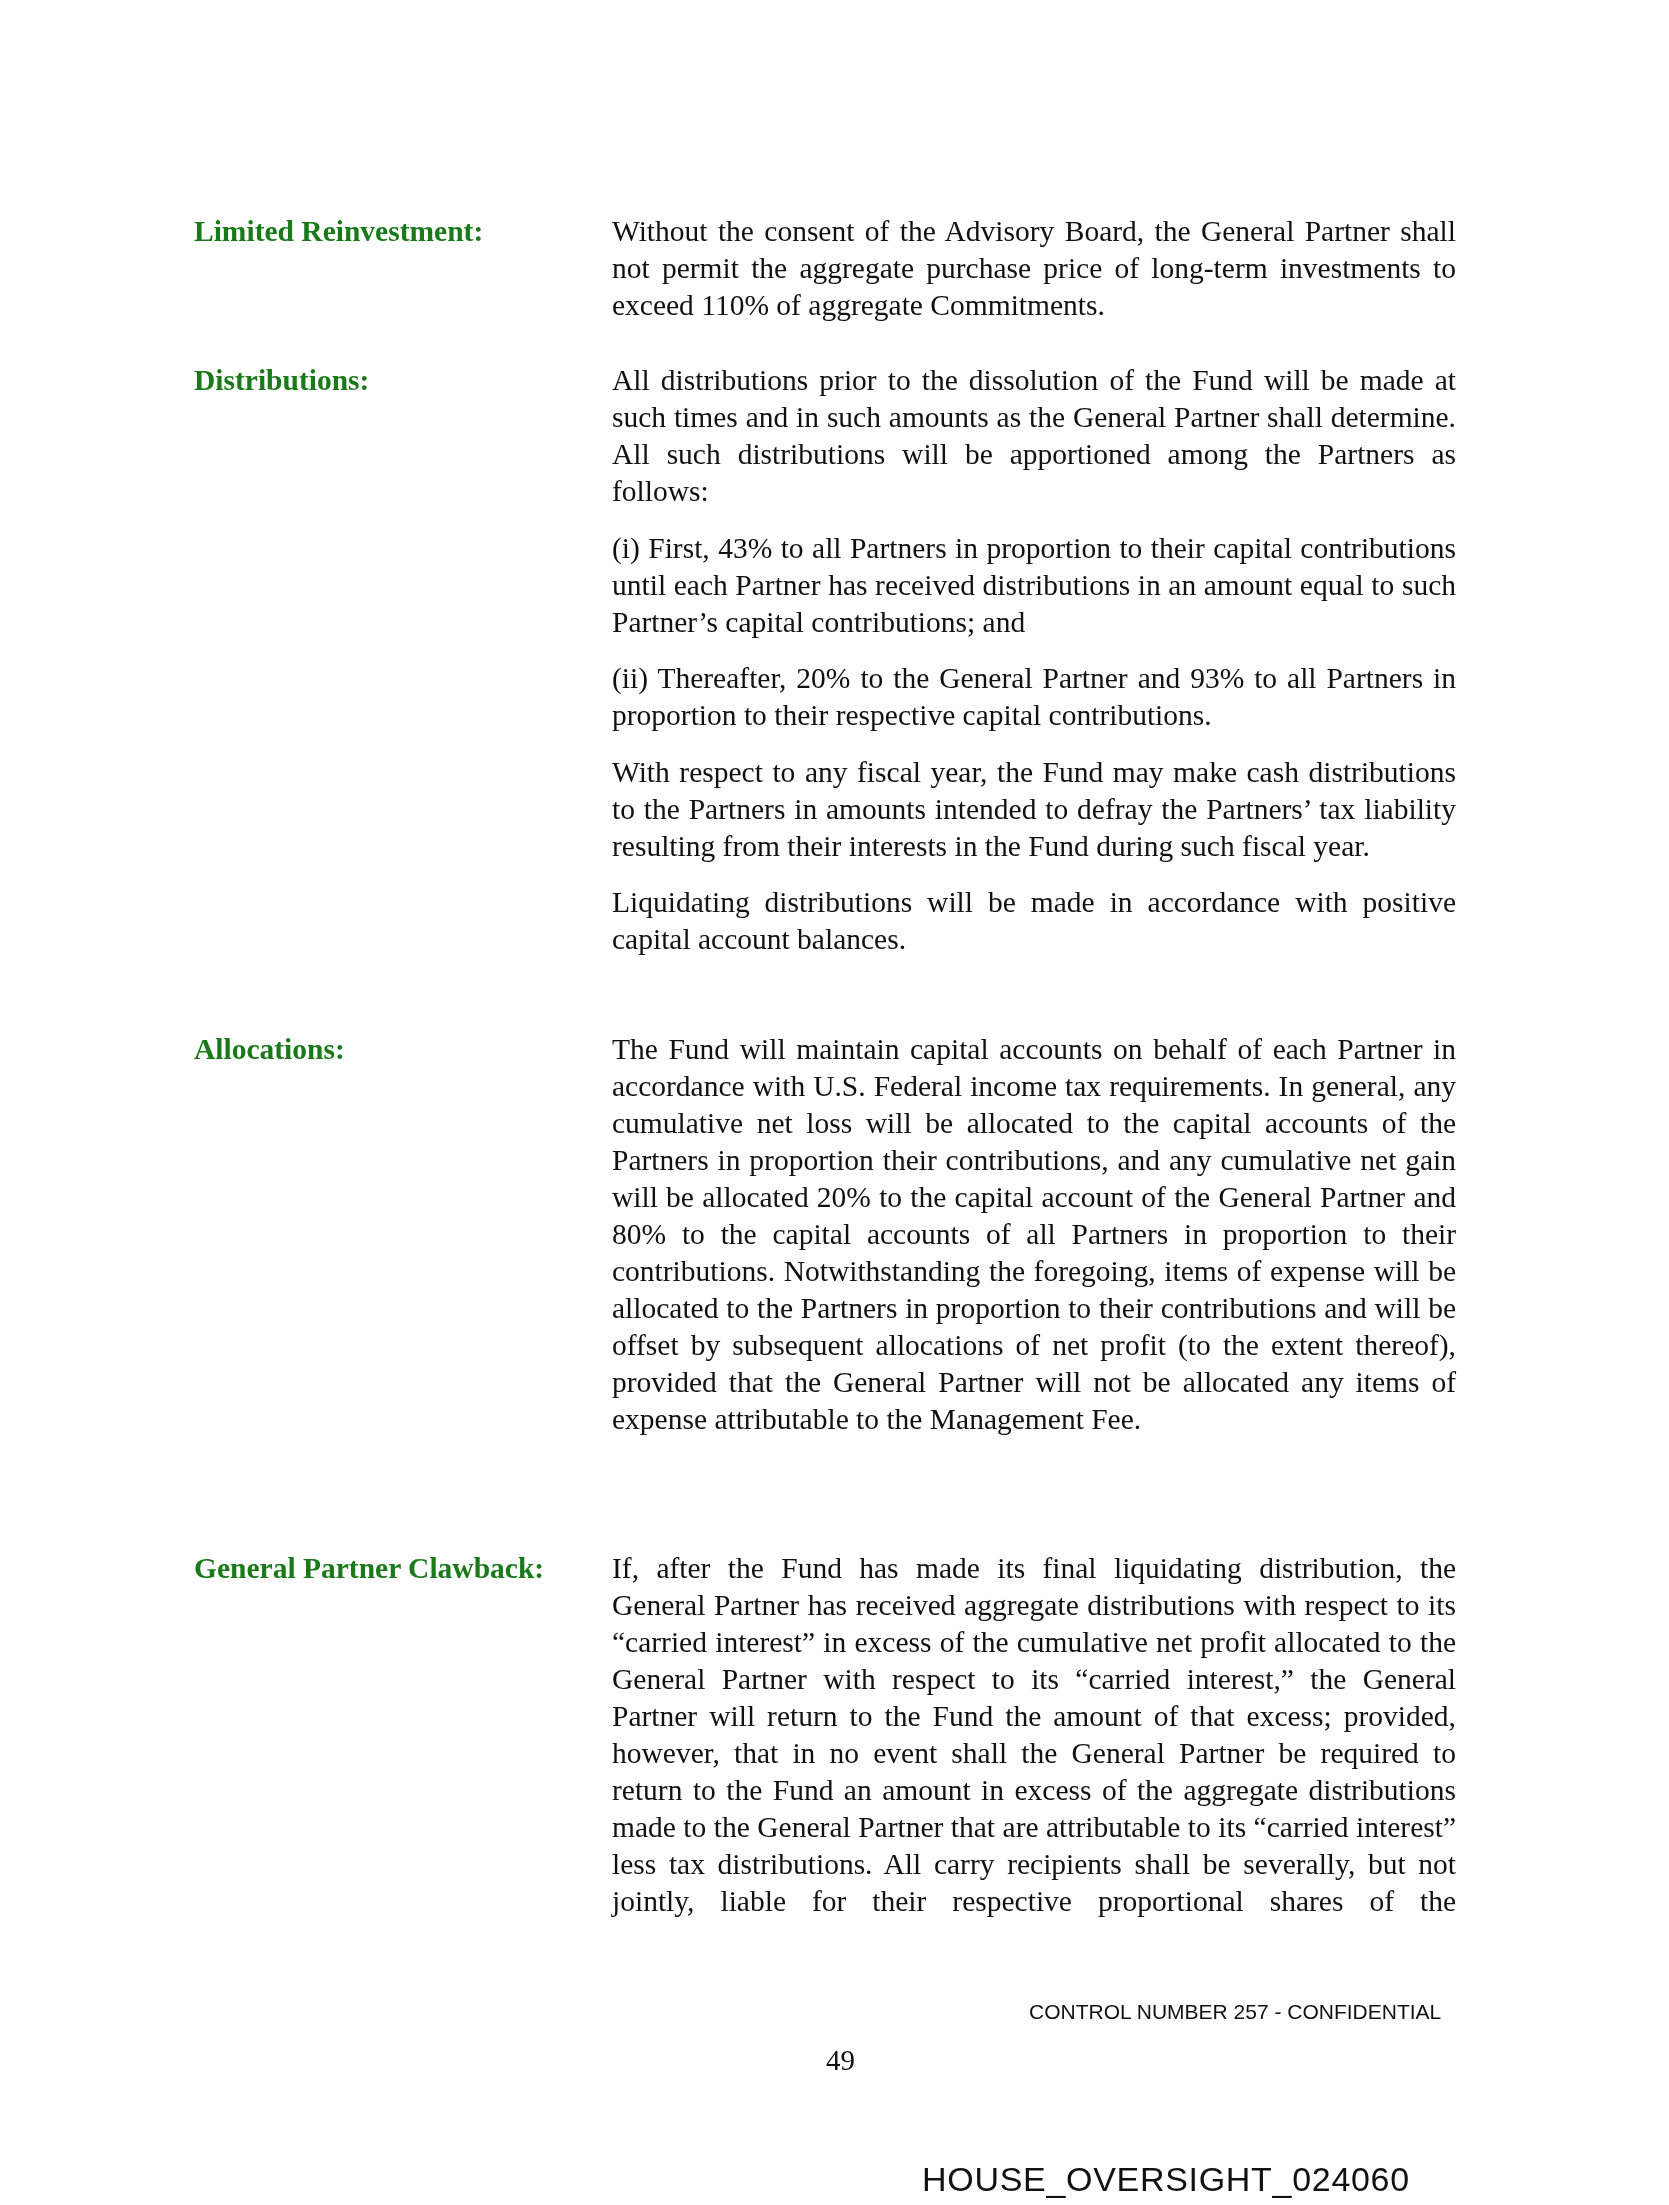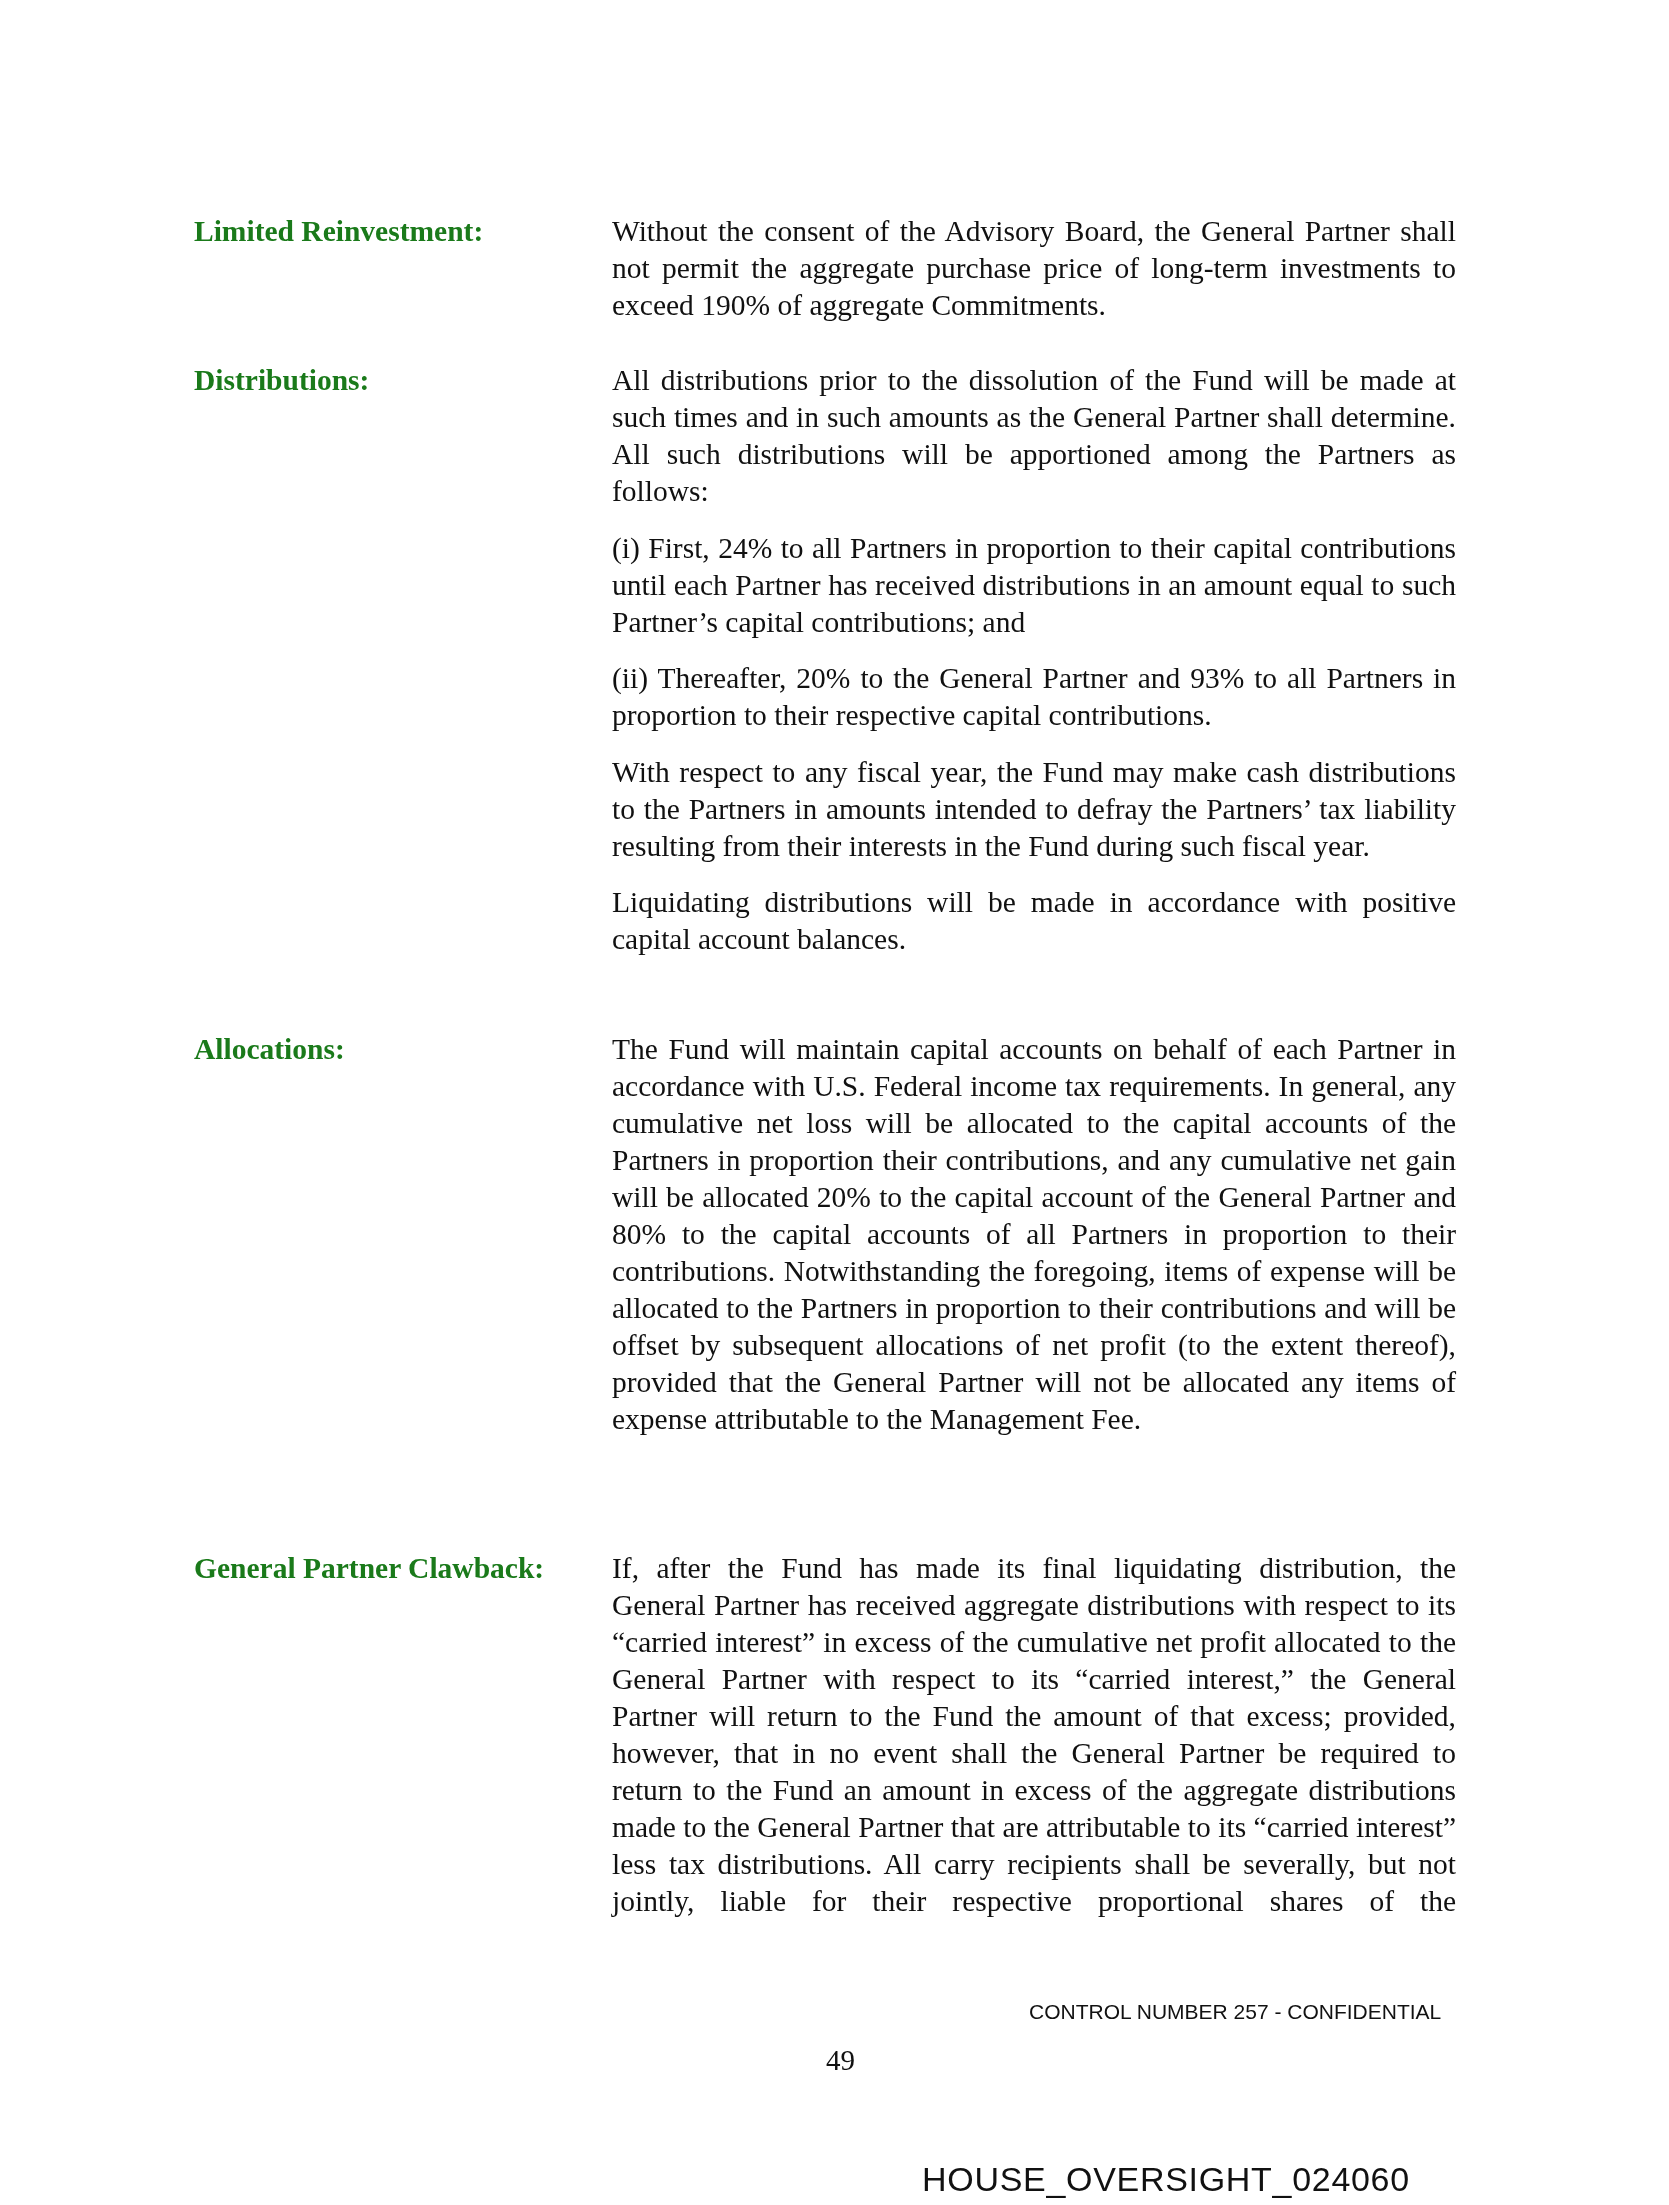--- a/index.html
+++ b/index.html
@@ -81,29 +81,29 @@
     }
   </style>
 </head>
 <body>
 
 <div class="page">
 
   <div class="section" style="top:213px;">
     <div class="label">Limited Reinvestment:</div>
     <div class="body">
-      <p>Without the consent of the Advisory Board, the General Partner shall not permit the aggregate purchase price of long-term investments to exceed 190% of aggregate Commitments.</p>
+      <p>Without the consent of the Advisory Board, the General Partner shall not permit the aggregate purchase price of long-term investments to exceed 110% of aggregate Commitments.</p>
     </div>
   </div>
 
   <div class="section" style="top:362px;">
     <div class="label">Distributions:</div>
     <div class="body">
       <p>All distributions prior to the dissolution of the Fund will be made at such times and in such amounts as the General Partner shall determine.  All such distributions will be apportioned among the Partners as follows:</p>
-      <p>(i) First, 24% to all Partners in proportion to their capital contributions until each Partner has received distributions in an amount equal to such Partner’s capital contributions; and</p>
+      <p>(i) First, 43% to all Partners in proportion to their capital contributions until each Partner has received distributions in an amount equal to such Partner’s capital contributions; and</p>
       <p>(ii) Thereafter, 20% to the General Partner and 93% to all Partners in proportion to their respective capital contributions.</p>
       <p>With respect to any fiscal year, the Fund may make cash distributions to the Partners in amounts intended to defray the Partners’ tax liability resulting from their interests in the Fund during such fiscal year.</p>
       <p>Liquidating distributions will be made in accordance with positive capital account balances.</p>
     </div>
   </div>
 
   <div class="section" style="top:1031px;">
     <div class="label">Allocations:</div>
     <div class="body">
       <p>The Fund will maintain capital accounts on behalf of each Partner in accordance with U.S. Federal income tax requirements.  In general, any cumulative net loss will be allocated to the capital accounts of the Partners in proportion their contributions, and any cumulative net gain will be allocated 20% to the capital account of the General Partner and 80% to the capital accounts of all Partners in proportion to their contributions.  Notwithstanding the foregoing, items of expense will be allocated to the Partners in proportion to their contributions and will be offset by subsequent allocations of net profit (to the extent thereof), provided that the General Partner will not be allocated any items of expense attributable to the Management Fee.</p>

